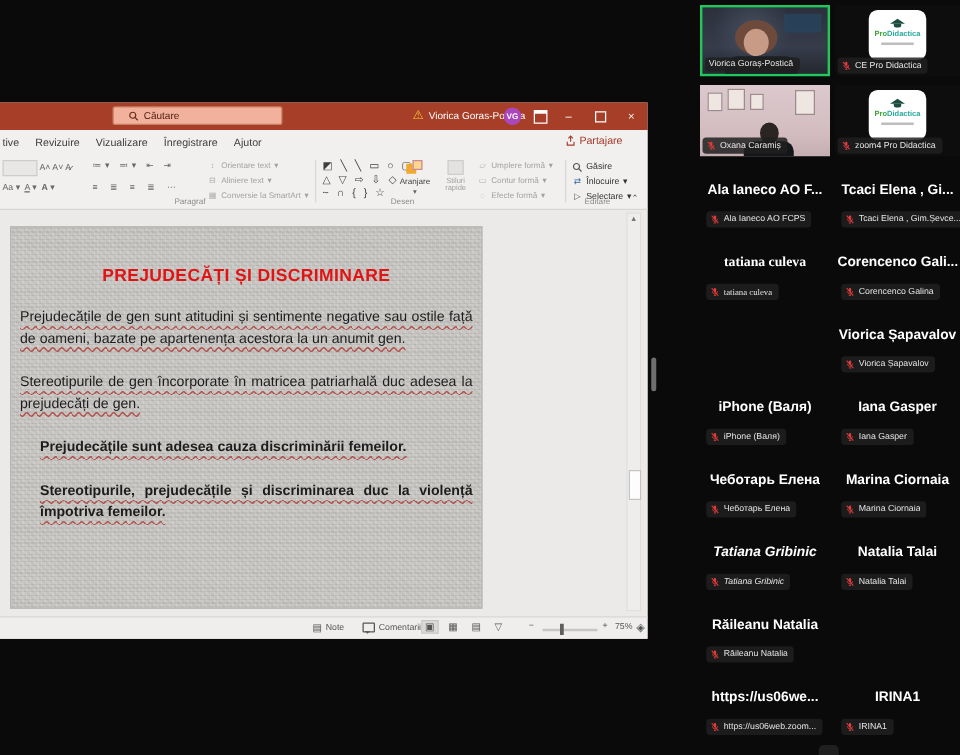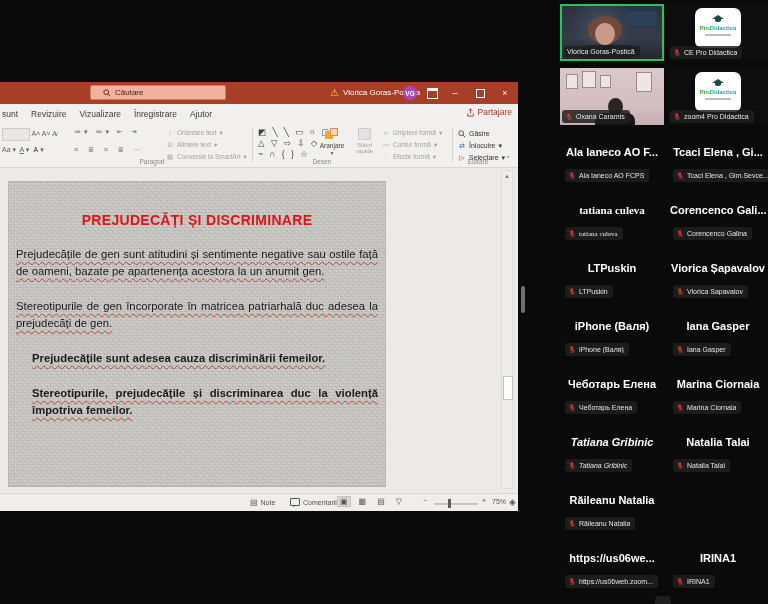--- a/index.html
+++ b/index.html
@@ -17,21 +17,21 @@
   .tb-avatar{position:absolute;left:403px;top:4px;width:14px;height:14px;border-radius:50%;background:#AB47BC;
              color:#fff;font-size:6.5px;font-weight:bold;display:flex;align-items:center;justify-content:center;}
   .tb-btn{position:absolute;top:0;width:24px;height:22px;color:#fff;font-size:9px;display:flex;align-items:center;justify-content:center;}
   .tb-boxicon{width:9px;height:7px;border:1px solid #fff;border-top-width:3px;}
   .tb-maxicon{width:7px;height:7px;border:1px solid #fff;}
 
   .tabsrow{position:absolute;left:0;top:22px;width:100%;height:20px;background:#F2F0EF;display:flex;align-items:center;
            font-size:8.5px;color:#3c3c3c;}
   .tabsrow .tab{margin-left:13px;white-space:nowrap;}
   .tabsrow .tab:first-child{margin-left:2px;}
-  .share{position:absolute;right:6px;top:25px;display:flex;align-items:center;gap:3px;font-size:8.5px;color:#A6392B;}
+  .share{position:absolute;right:20px;top:25px;display:flex;align-items:center;gap:3px;font-size:8.5px;color:#A6392B;}
 
   .ribbon{position:absolute;left:0;top:42px;width:100%;height:44px;background:#F2F0EF;border-bottom:1px solid #D8D6D4;box-sizing:border-box;}
   .rb{position:absolute;font-size:7px;color:#666;white-space:nowrap;}
   .sizebox{display:inline-block;width:26px;height:11px;background:#E9E7E5;border:1px solid #CFCDCB;vertical-align:middle;}
   .rb-gray{color:#A3A1A0;}
   .rb-sep{position:absolute;top:4px;width:1px;height:34px;background:#D8D6D4;}
   .stack-row{height:12px;line-height:12px;display:flex;align-items:center;gap:3px;}
   .shapes{font-size:8.5px;line-height:11px;letter-spacing:2px;color:#3f3f3f;}
   .arr-icon{position:relative;width:14px;height:12px;margin:0 auto;}
   .arr-icon i{position:absolute;width:8px;height:8px;}
@@ -128,21 +128,21 @@
           <span class="tb-boxicon"></span>
         </span>
       <span class="tb-btn" style="left:443px;">–</span>
       <span class="tb-btn" style="left:468px;">
           <span class="tb-maxicon"></span>
         </span>
       <span class="tb-btn" style="left:493px;">×</span>
     </div>
 
     <div class="tabsrow">
-      <span class="tab">sunt</span>
+      <span class="tab">tive</span>
       <span class="tab">Revizuire</span>
       <span class="tab">Vizualizare</span>
       <span class="tab">Înregistrare</span>
       <span class="tab">Ajutor</span>
     </div>
     <div class="share">
       <svg width="9" height="9" viewBox="0 0 10 10">
           <path d="M5 1v5" stroke="#A6392B" fill="none"></path>
           <path d="M3 3l2-2 2 2" fill="none" stroke="#A6392B"></path>
           <path d="M2 6v3h6V6" fill="none" stroke="#A6392B"></path>
@@ -358,32 +358,20 @@
         <svg class="mic" viewBox="0 0 12 12">
             <rect x="4.6" y="1.2" width="2.8" height="5.2" rx="1.4" fill="#E23B3B"></rect>
             <path d="M3 5.2a3 3.2 0 0 0 6 0" fill="none" stroke="#E23B3B"></path>
             <path d="M6 8.6v1.6M4.6 10.4h2.8" stroke="#E23B3B"></path>
             <path d="M2 1.5l8 9" stroke="#E23B3B" stroke-width="1.2"></path>
           </svg>
         <span>Corencenco Galina</span>
         </div>
     </div>
 
-    <div class="ntile" style="left:4px;top:252px;width:104px;height:58px;">
-      <div class="bigname">LTPuskin</div>
-      <div class="pill">
-        <svg class="mic" viewBox="0 0 12 12">
-            <rect x="4.6" y="1.2" width="2.8" height="5.2" rx="1.4" fill="#E23B3B"></rect>
-            <path d="M3 5.2a3 3.2 0 0 0 6 0" fill="none" stroke="#E23B3B"></path>
-            <path d="M6 8.6v1.6M4.6 10.4h2.8" stroke="#E23B3B"></path>
-            <path d="M2 1.5l8 9" stroke="#E23B3B" stroke-width="1.2"></path>
-          </svg>
-        <span>LTPuskin</span>
-        </div>
-    </div>
     <div class="ntile" style="left:112px;top:252px;width:100px;height:58px;">
       <div class="bigname">Viorica Șapavalov</div>
       <div class="pill">
         <svg class="mic" viewBox="0 0 12 12">
             <rect x="4.6" y="1.2" width="2.8" height="5.2" rx="1.4" fill="#E23B3B"></rect>
             <path d="M3 5.2a3 3.2 0 0 0 6 0" fill="none" stroke="#E23B3B"></path>
             <path d="M6 8.6v1.6M4.6 10.4h2.8" stroke="#E23B3B"></path>
             <path d="M2 1.5l8 9" stroke="#E23B3B" stroke-width="1.2"></path>
           </svg>
         <span>Viorica Șapavalov</span>

